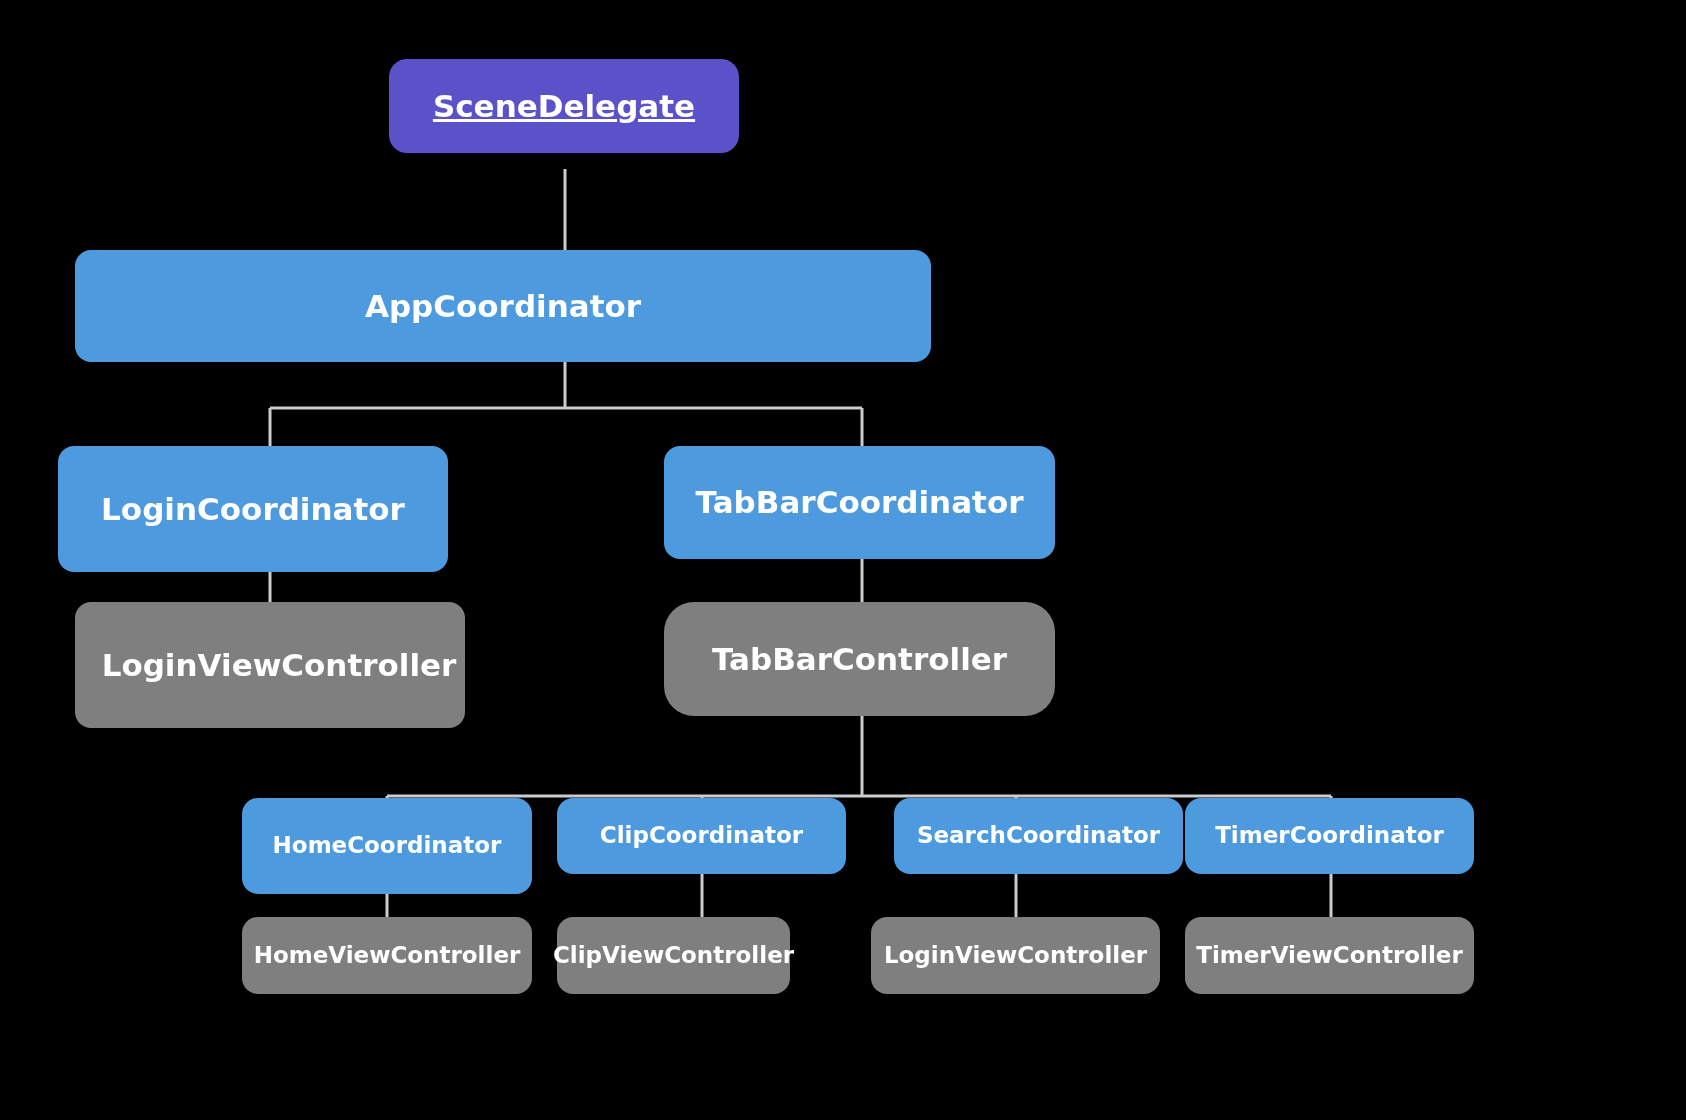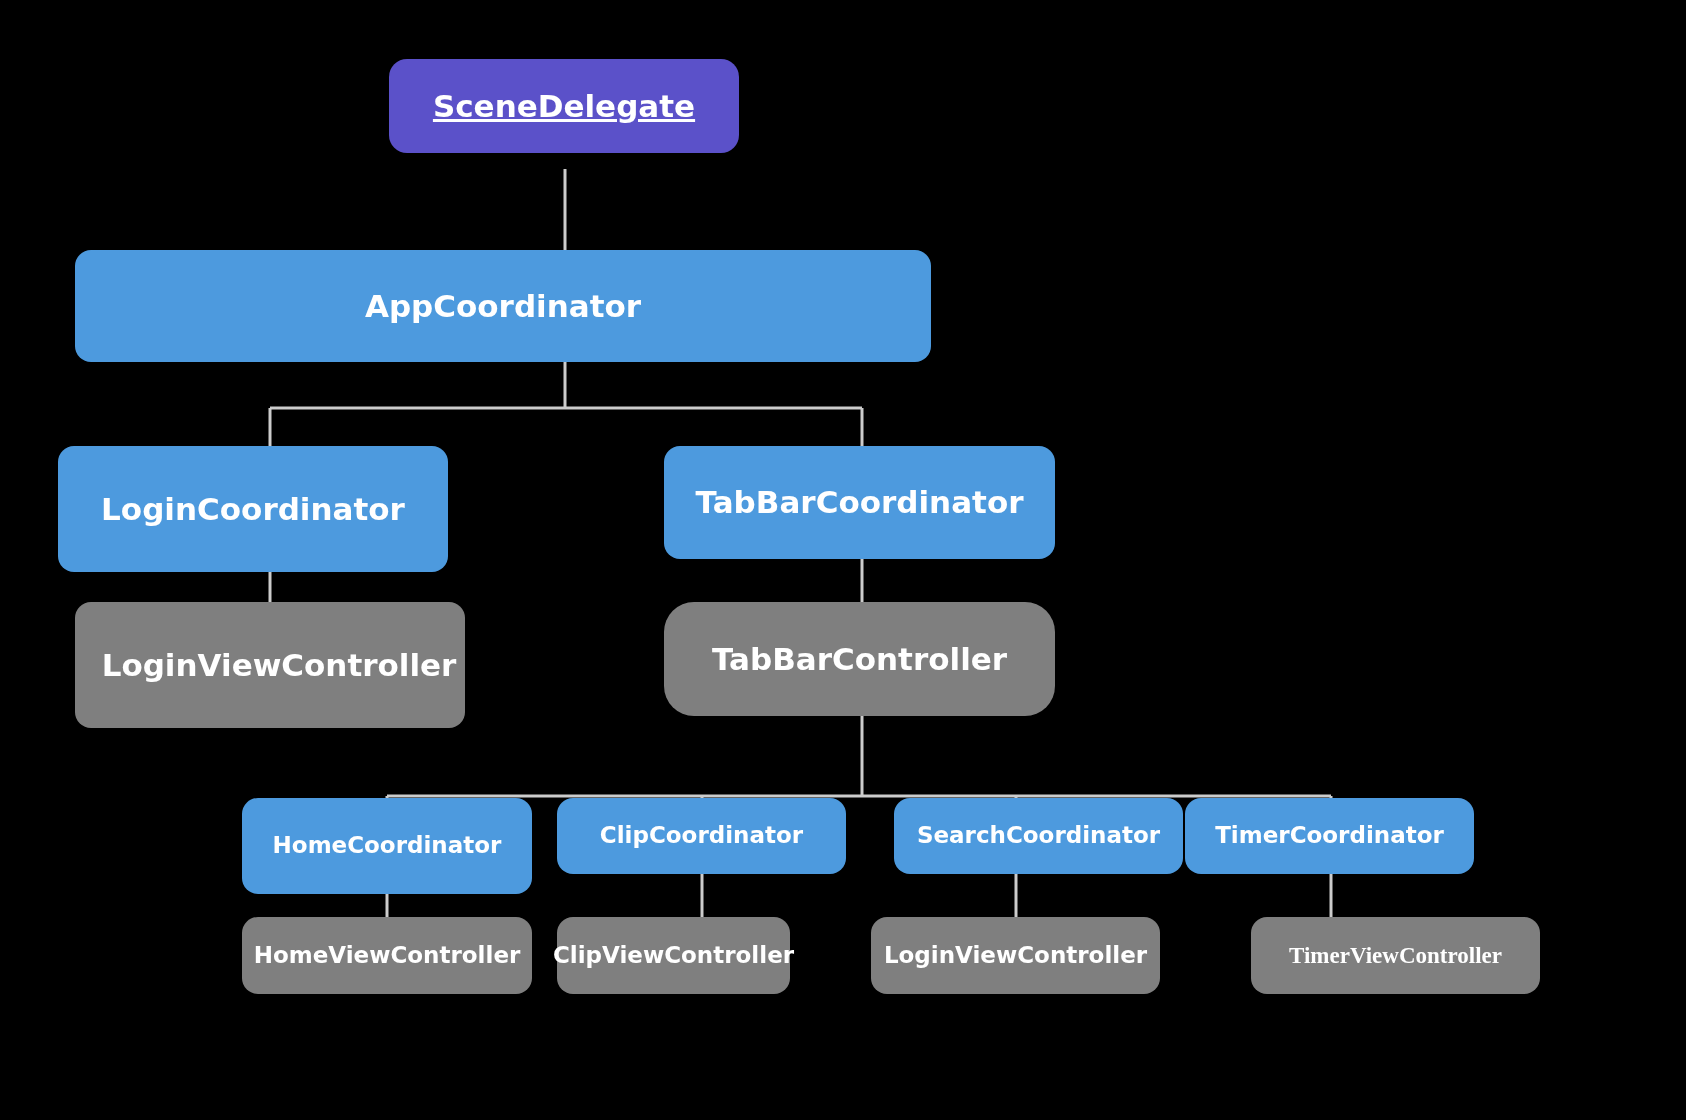--- a/index.html
+++ b/index.html
@@ -100,17 +100,17 @@
       </div>
       <div class="node vc lvl-5" style="left: 242px; top: 917px; width: 290px; height: 77px;">
         <span>HomeViewController</span>
       </div>
       <div class="node vc lvl-5" style="left: 557px; top: 917px; width: 233px; height: 77px;">
         <span>ClipViewController</span>
       </div>
       <div class="node vc lvl-5" style="left: 871px; top: 917px; width: 289px; height: 77px;">
         <span>LoginViewController</span>
       </div>
-      <div class="node vc lvl-5" style="left: 1251px; top: 917px; width: 289px; height: 77px; font-family: Liberation Serif, serif;">
+      <div class="node vc lvl-5" style="left: 1185px; top: 917px; width: 289px; height: 77px;">
         <span>TimerViewController</span>
       </div>
     </div>
 </div>
 
 </body></html>

